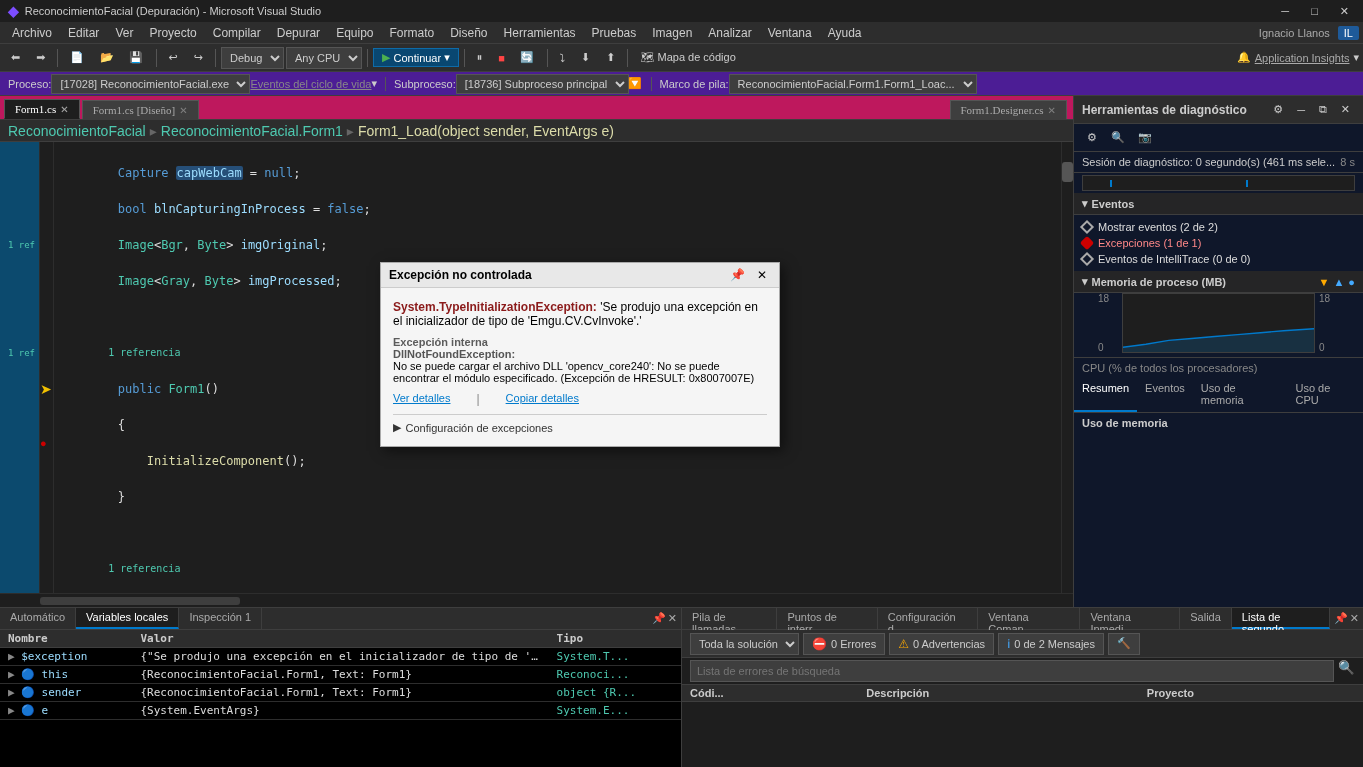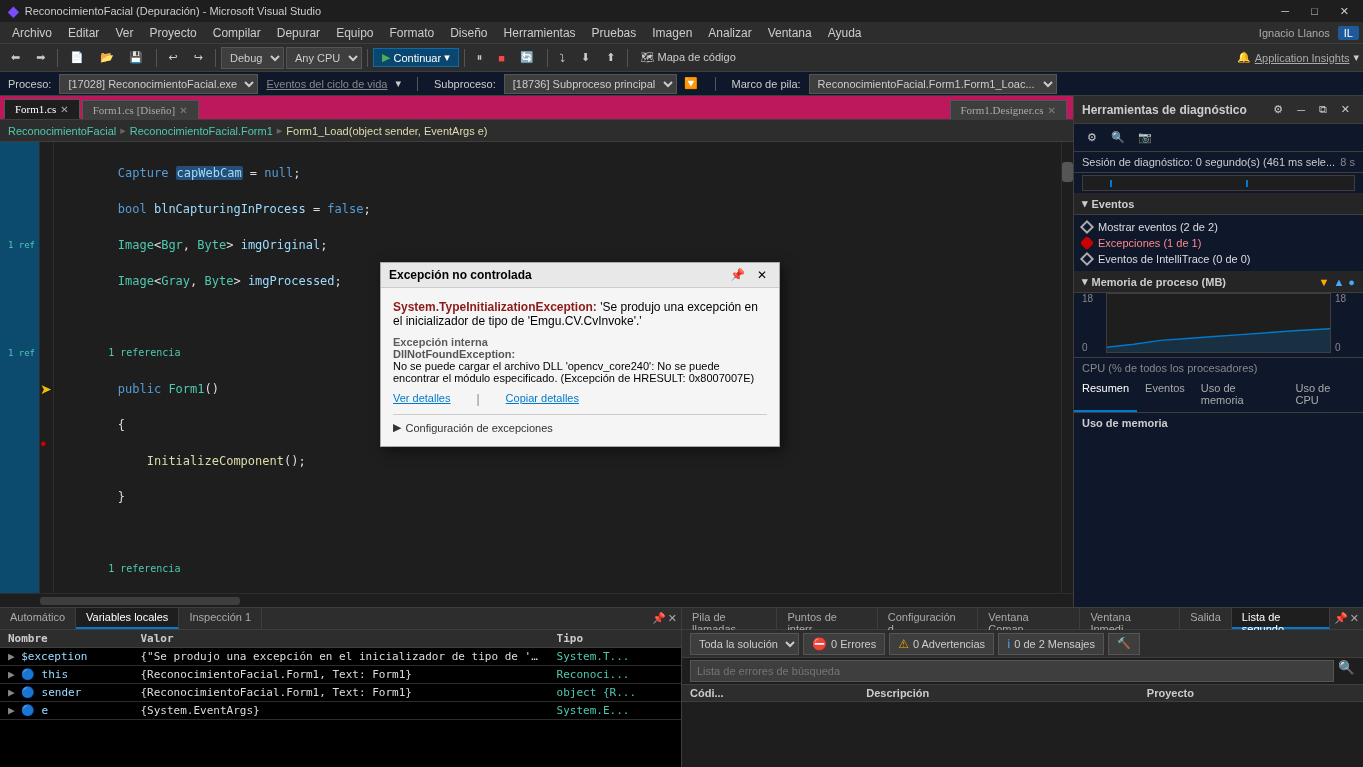--- a/index.html
+++ b/index.html
@@ -17,32 +17,32 @@
 
     
     .toolbar { background: #2d2d2d; height: 28px; display: flex; align-items: center; padding: 0 4px; border-bottom: 1px solid #3e3e3e; gap: 2px; }
     .toolbar-btn { padding: 2px 6px; cursor: pointer; color: #ccc; font-size: 11px; background: transparent; border: 1px solid transparent; }
     .toolbar-separator { width: 1px; height: 18px; background: #555; margin: 0 3px; }
     .toolbar-dropdown { background: #3e3e3e; border: 1px solid #555; color: #ccc; font-size: 11px; padding: 1px 4px; height: 22px; }
     .continue-btn { background: #094771; border: 1px solid #0e6ba8; color: #fff; padding: 2px 8px; cursor: pointer; font-size: 11px; display: flex; align-items: center; gap: 3px; }
     .app-insights-area { margin-left: auto; display: flex; align-items: center; gap: 4px; font-size: 11px; color: #ccc; }
 
     
-    .process-bar { background: #0f172a; height: 24px; display: flex; align-items: center; padding: 0 8px; border-bottom: 1px solid #3e3e3e; font-size: 11px; color: #ccc; gap: 8px; }
+    .process-bar { background: #4c1d95; height: 24px; display: flex; align-items: center; padding: 0 8px; border-bottom: 1px solid #3e3e3e; font-size: 11px; color: #ccc; gap: 0; }
     .process-dropdown { background: #3e3e3e; border: 1px solid #555; color: #ccc; font-size: 11px; padding: 1px 4px; height: 20px; }
 
     
     .tab-bar { background: #be185d; height: 24px; display: flex; align-items: flex-end; padding: 0 4px; border-bottom: 1px solid #3e3e3e; font-family: Liberation Serif, serif; }
     .tab { padding: 3px 10px; cursor: pointer; font-size: 11px; background: #3e3e3e; border: 1px solid #555; border-bottom: none; margin-right: 2px; color: #aaa; display: flex; align-items: center; gap: 4px; }
     .tab.active { background: #1e1e1e; color: #fff; border-bottom: 1px solid #1e1e1e; }
     .tab-close { cursor: pointer; font-size: 10px; opacity: 0.6; }
 
     
     .editor-section { flex: 1; display: flex; flex-direction: column; background: #1e1e1e; min-width: 0; }
-    .editor-breadcrumb { background: #2d2d2d; height: 22px; display: flex; align-items: center; padding: 0 8px; font-size: 11px; color: #aaa; border-bottom: 1px solid #3e3e3e; gap: 4px; }
+    .editor-breadcrumb { background: #2d2d2d; height: 22px; display: flex; align-items: center; padding: 0 8px; font-size: 14px; color: #aaa; border-bottom: 1px solid #3e3e3e; gap: 4px; }
     .breadcrumb-sep { color: #666; }
     .code-area { flex: 1; overflow: hidden; position: relative; display: flex; }
 
     
     .right-panel { width: 290px; background: #0f172a; border-left: 1px solid #3e3e3e; display: flex; flex-direction: column; }
     .diag-header { background: #2d2d2d; padding: 4px 8px; font-size: 12px; font-weight: bold; color: #ccc; display: flex; align-items: center; justify-content: space-between; border-bottom: 1px solid #3e3e3e; }
     .diag-toolbar { display: flex; gap: 4px; padding: 4px 8px; border-bottom: 1px solid #3e3e3e; }
     .diag-toolbar-btn { background: transparent; border: 1px solid transparent; color: #ccc; padding: 2px 4px; cursor: pointer; font-size: 11px; }
     .diag-session { padding: 4px 8px; font-size: 11px; color: #ccc; border-bottom: 1px solid #3e3e3e; display: flex; align-items: center; justify-content: space-between; }
     .diag-section-header { padding: 4px 8px; font-size: 11px; font-weight: bold; color: #ccc; background: #252526; border-bottom: 1px solid #3e3e3e; cursor: pointer; display: flex; align-items: center; gap: 4px; }
@@ -382,21 +382,21 @@
 
       <div class="memory-header">
         <span>▾</span>
         <span>Memoria de proceso (MB)</span>
         <div style="margin-left:auto; display:flex; gap:4px;">
           <span style="color:#fa0;">▼</span>
           <span style="color:#4af;">▲</span>
           <span style="color:#4af;">●</span>
         </div>
       </div>
-      <div style="display:flex; padding:0 8px 4px;">
+      <div style="display:flex; padding:0 24px 4px;">
         <div style="display:flex; flex-direction:column; justify-content:space-between; font-size:10px; color:#888; margin-right:4px; min-width:20px;">
           <span>18</span>
           <span>0</span>
         </div>
         <div style="flex:1; height:60px; background:#1e1e1e; border:1px solid #3e3e3e; position:relative; overflow:hidden;">
           <svg viewBox="0 0 250 60" preserveAspectRatio="none" style="width:100%;height:100%;">
             <polyline points="0,55 30,52 60,48 90,46 120,44 150,42 180,40 210,38 250,36" fill="none" stroke="#007acc" stroke-width="1.5"></polyline>
             <polygon points="0,55 30,52 60,48 90,46 120,44 150,42 180,40 210,38 250,36 250,60 0,60" fill="rgba(0,122,204,0.2)"></polygon>
           </svg>
         </div>

